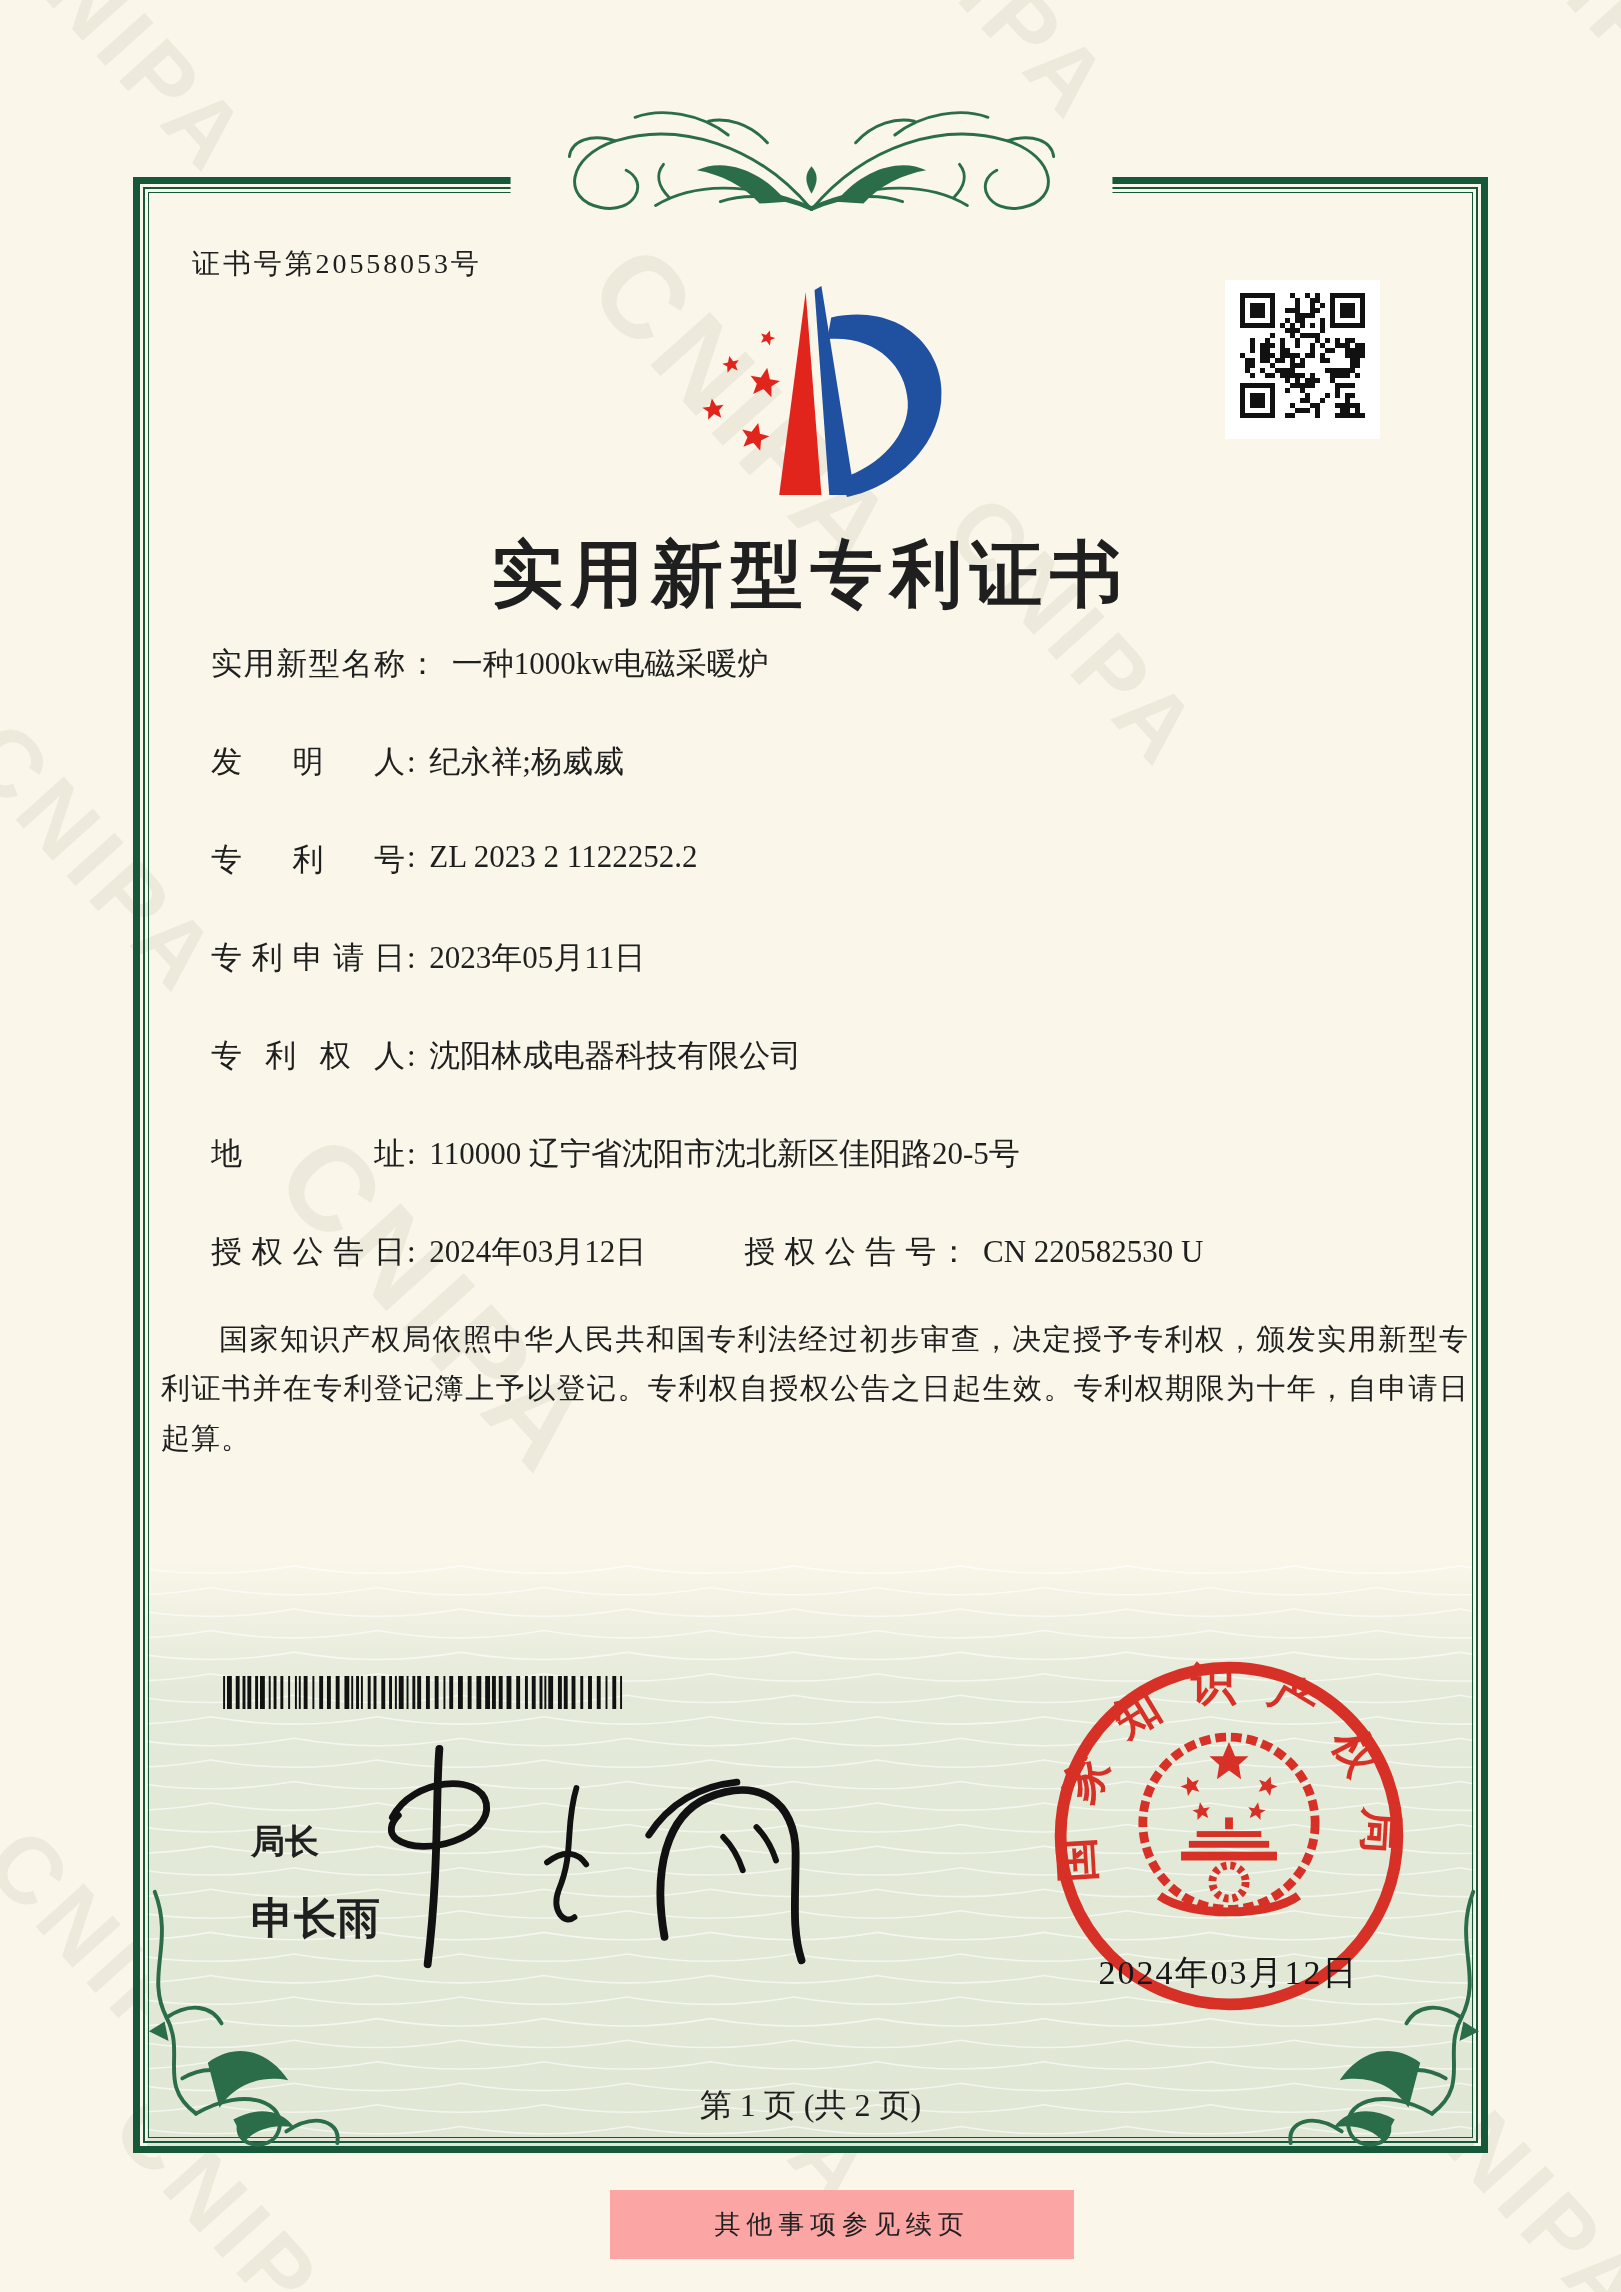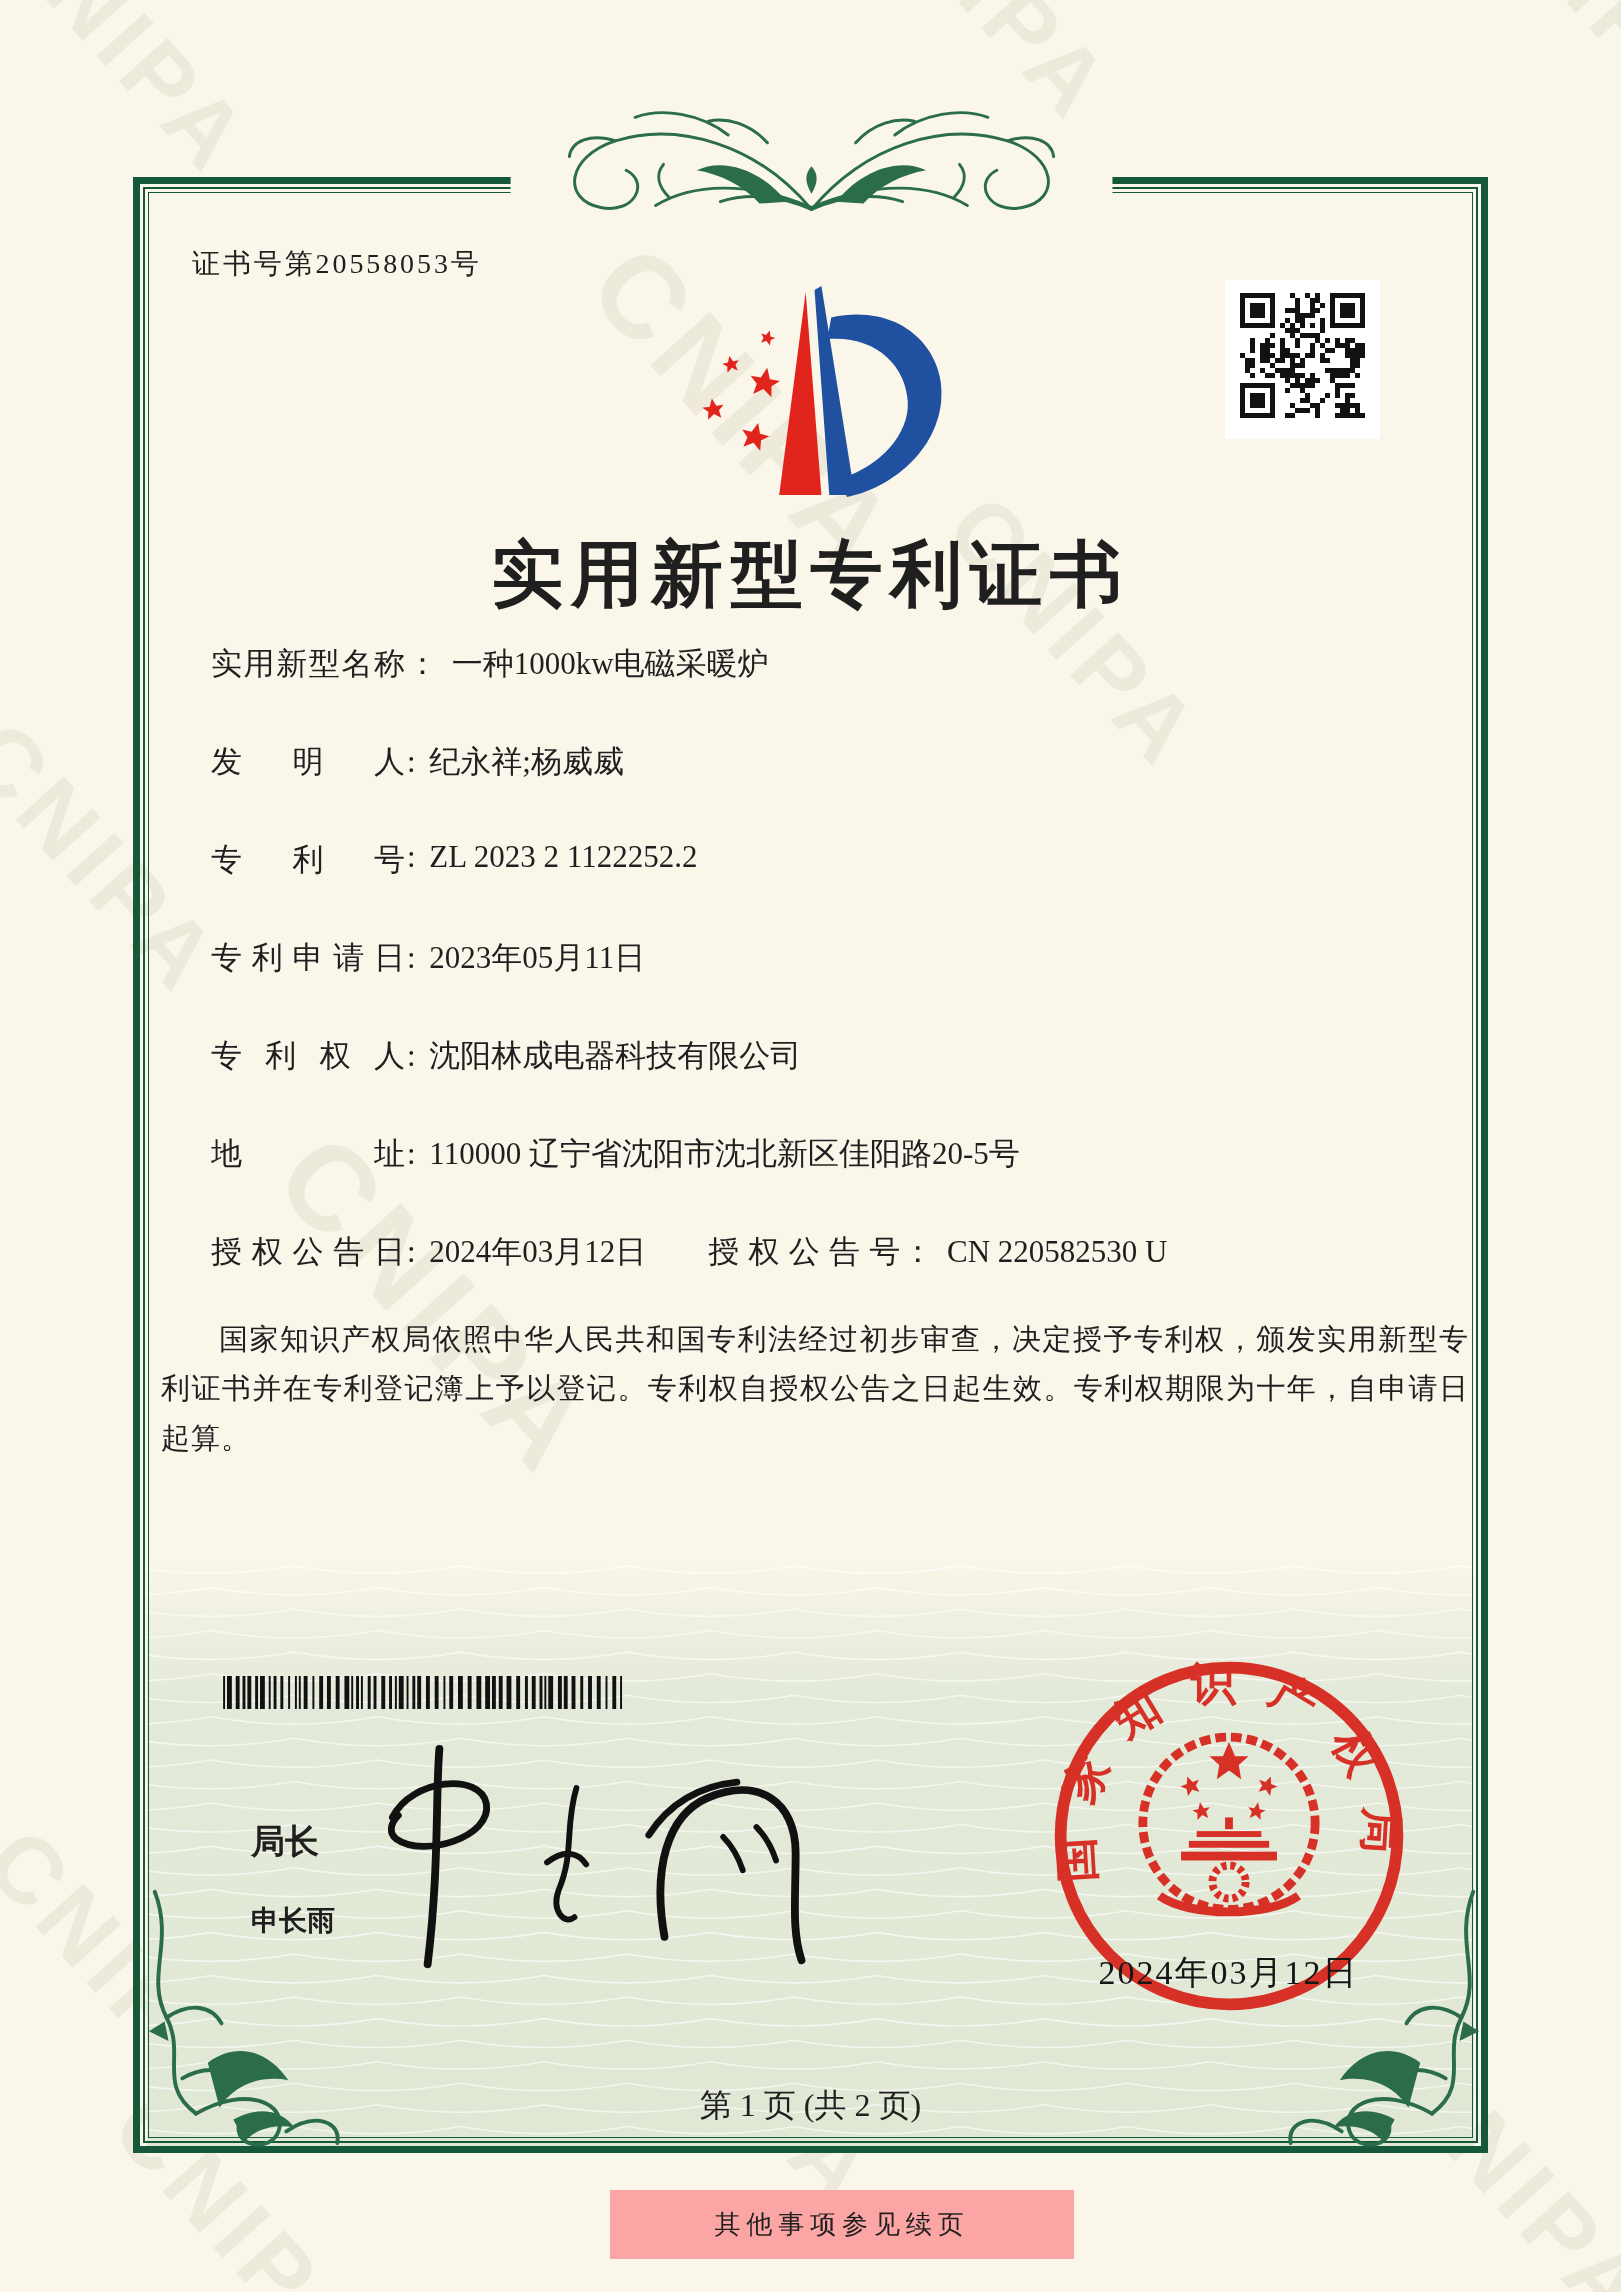--- a/index.html
+++ b/index.html
@@ -34,31 +34,31 @@
   .logo{position:absolute;left:684px;top:286px;z-index:6;}
   .qrbox{position:absolute;left:1225px;top:280px;width:155px;height:159px;background:#fff;z-index:6;}
   .qrbox svg{position:absolute;left:14.7px;top:12.7px;}
   .title{position:absolute;left:0;top:527px;width:1621px;text-align:center;font-size:72px;
          font-weight:bold;letter-spacing:7.8px;z-index:6;}
   
   .fields{position:absolute;left:211px;top:643px;width:1215px;z-index:6;font-size:31px;}
   .frow{height:98px;white-space:nowrap;}
   .flabel{display:inline-block;width:194px;text-align:justify;text-align-last:justify;vertical-align:top;}
   .fcolon{display:inline-block;margin:0 13.7px 0 2px;}
-  .flabel2{display:inline-block;width:192px;margin-left:62px;text-align:justify;text-align-last:justify;}
+  .flabel2{display:inline-block;width:192px;margin-left:98px;text-align:justify;text-align-last:justify;}
   
   .paras{position:absolute;left:161px;top:1315px;width:1308px;z-index:6;font-size:29px;line-height:1.7;
          letter-spacing:1px;text-align:justify;}
   .paras p{margin:0 0 25.5px 0;text-indent:2em;}
   
   .barcode{position:absolute;left:221px;top:1676px;z-index:6;}
   .signer-title{position:absolute;left:251px;top:1819px;z-index:6;
         font-family:"Liberation Sans","DejaVu Sans",sans-serif;font-weight:bold;font-size:34px;}
   .signer-name{position:absolute;left:251px;top:1890px;z-index:6;
-        font-family:"Liberation Sans","DejaVu Sans",sans-serif;font-weight:bold;font-size:28px;margin-top:12px;}
+        font-family:"Liberation Sans","DejaVu Sans",sans-serif;font-weight:bold;font-size:43px;}
   .signature{position:absolute;left:353px;top:1743px;z-index:7;}
   .signature path{fill:none;stroke:#111;stroke-linecap:round;stroke-linejoin:round;}
   .seal{position:absolute;left:1042px;top:1649px;z-index:6;opacity:.95;}
   .sealdate{position:absolute;left:1047px;top:1950px;width:363px;text-align:center;font-size:34px;
             letter-spacing:2px;z-index:7;color:#161616;}
   .pagefoot{position:absolute;left:133px;top:2084px;width:1355px;text-align:center;font-size:32px;z-index:6;}
   .strip{position:absolute;left:610px;top:2190px;width:464px;height:69px;background:#fca5a5;z-index:6;
          display:flex;align-items:center;justify-content:center;font-size:26px;letter-spacing:5.9px;}
 </style>
 </head>

